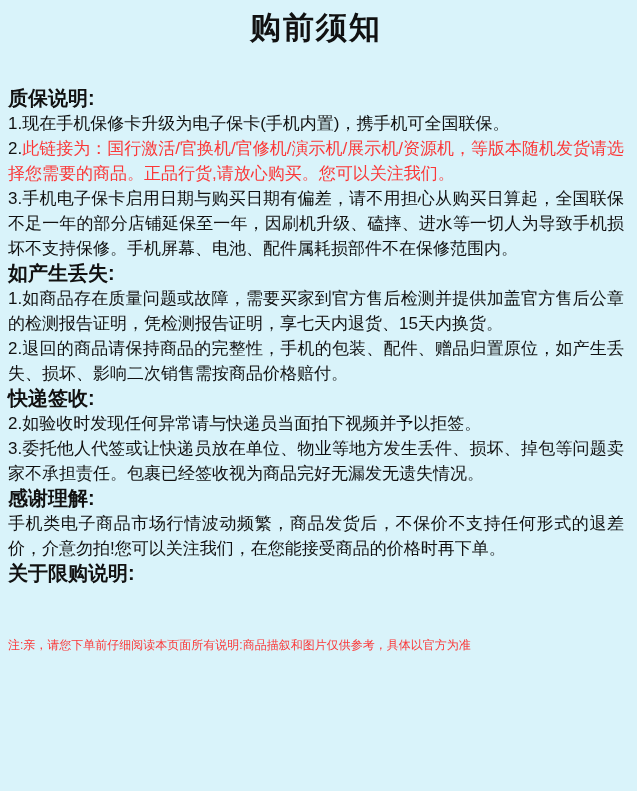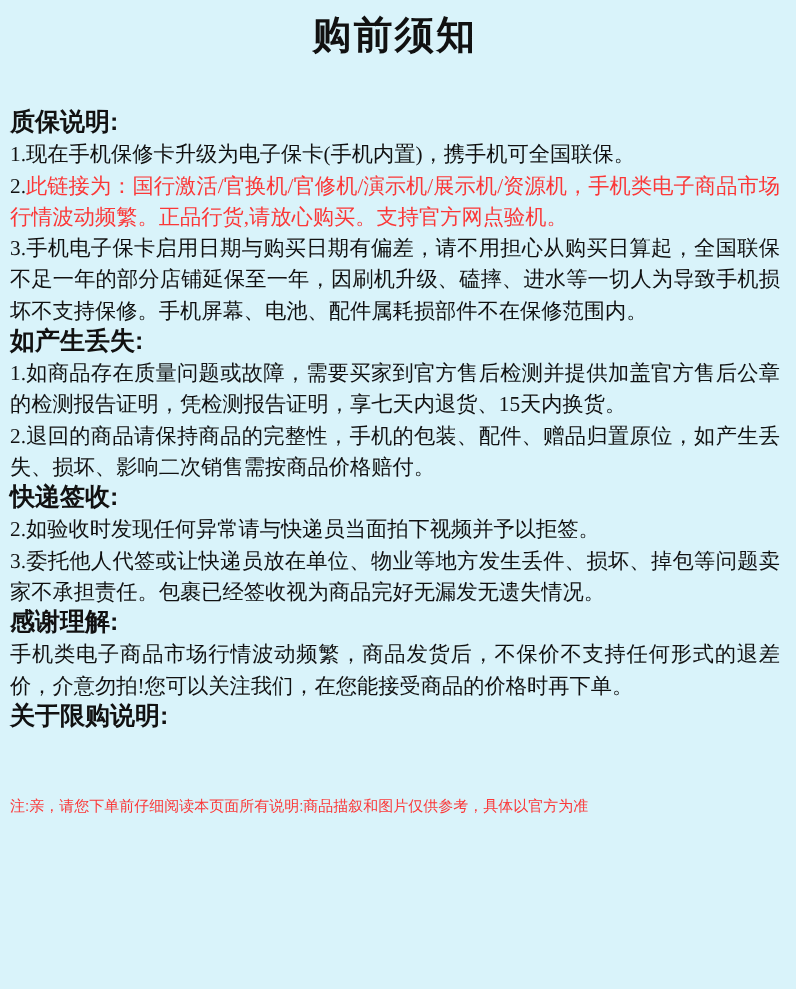--- a/index.html
+++ b/index.html
@@ -39,40 +39,39 @@
     font-size:20px;
     font-weight:bold;
     line-height:25px;
     margin:0;
   }
   .para{
     font-size:17px;
     line-height:25px;
     margin:0;
     text-align:justify;
-    font-family:Liberation Serif, serif;
   }
   .red{color:var(--red);}
   .footnote{
     color:var(--red);
     font-size:12px;
     line-height:27px;
     margin:46px 0 0 0;
     text-align:justify;
   }
 </style>
 </head>
 <body>
 
 <div class="page">
   <h1 class="title">购前须知</h1>
   <main class="content">
       <h2 class="section-heading">质保说明:</h2>
       <p class="para"><span>1.现在手机保修卡升级为电子保卡(手机内置)，携手机可全国联保。</span></p>
-      <p class="para"><span>2.</span><span class="red">此链接为：国行激活/官换机/官修机/演示机/展示机/资源机，手机类电子商品市场行情波动频繁。正品行货,请放心购买。支持官方网点验机。</span></p>
+      <p class="para"><span>2.</span><span class="red">此链接为：国行激活/官换机/官修机/演示机/展示机/资源机，等版本随机发货请选择您需要的商品。正品行货,请放心购买。您可以关注我们。</span></p>
       <p class="para"><span>3.手机电子保卡启用日期与购买日期有偏差，请不用担心从购买日算起，全国联保不足一年的部分店铺延保至一年，因刷机升级、磕摔、进水等一切人为导致手机损坏不支持保修。手机屏幕、电池、配件属耗损部件不在保修范围内。</span></p>
       <h2 class="section-heading">如产生丢失:</h2>
       <p class="para"><span>1.如商品存在质量问题或故障，需要买家到官方售后检测并提供加盖官方售后公章的检测报告证明，凭检测报告证明，享七天内退货、15天内换货。</span></p>
       <p class="para"><span>2.退回的商品请保持商品的完整性，手机的包装、配件、赠品归置原位，如产生丢失、损坏、影响二次销售需按商品价格赔付。</span></p>
       <h2 class="section-heading">快递签收:</h2>
       <p class="para"><span>2.如验收时发现任何异常请与快递员当面拍下视频并予以拒签。</span></p>
       <p class="para"><span>3.委托他人代签或让快递员放在单位、物业等地方发生丢件、损坏、掉包等问题卖家不承担责任。包裹已经签收视为商品完好无漏发无遗失情况。</span></p>
       <h2 class="section-heading">感谢理解:</h2>
       <p class="para"><span>手机类电子商品市场行情波动频繁，商品发货后，不保价不支持任何形式的退差价，介意勿拍!您可以关注我们，在您能接受商品的价格时再下单。</span></p>
       <h2 class="section-heading">关于限购说明:</h2>

